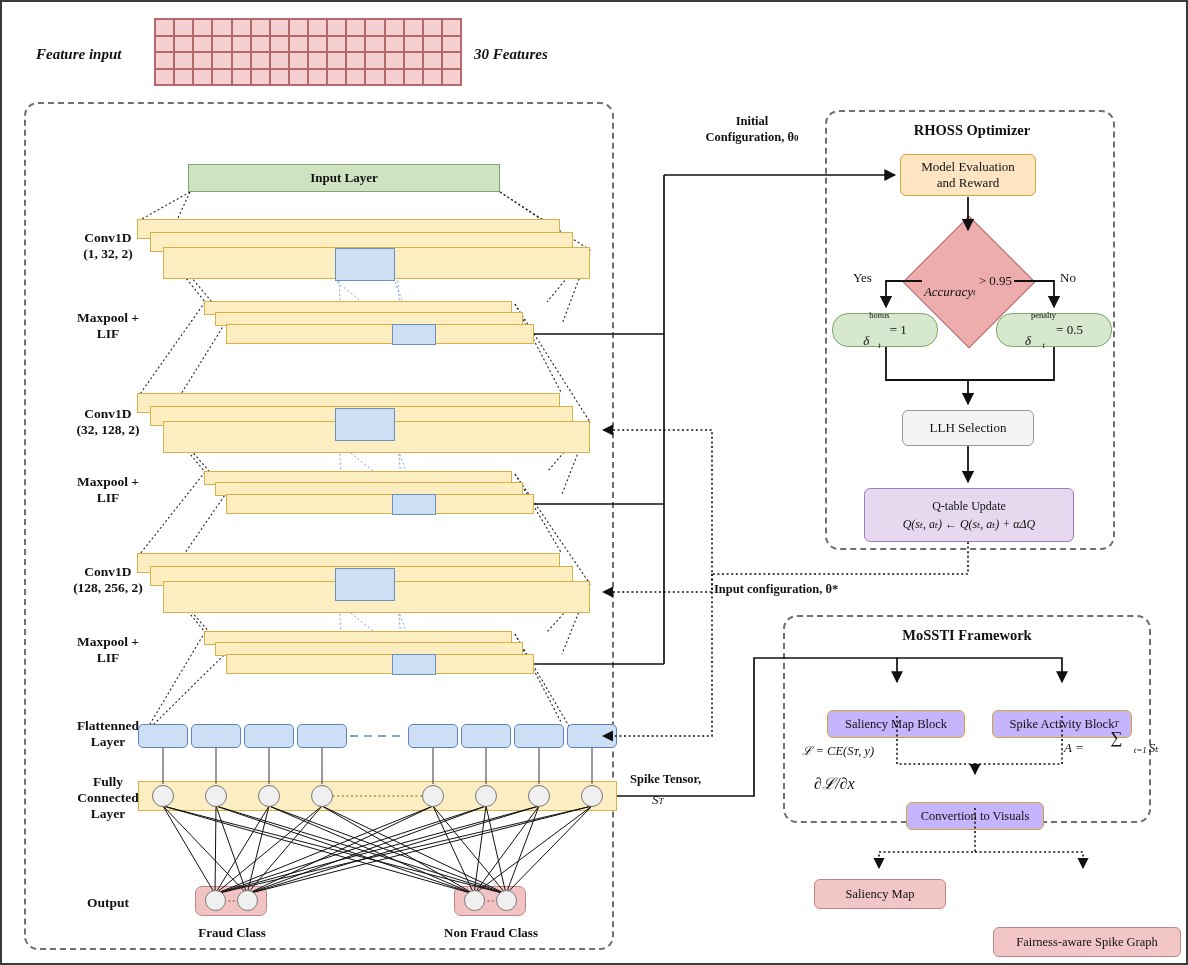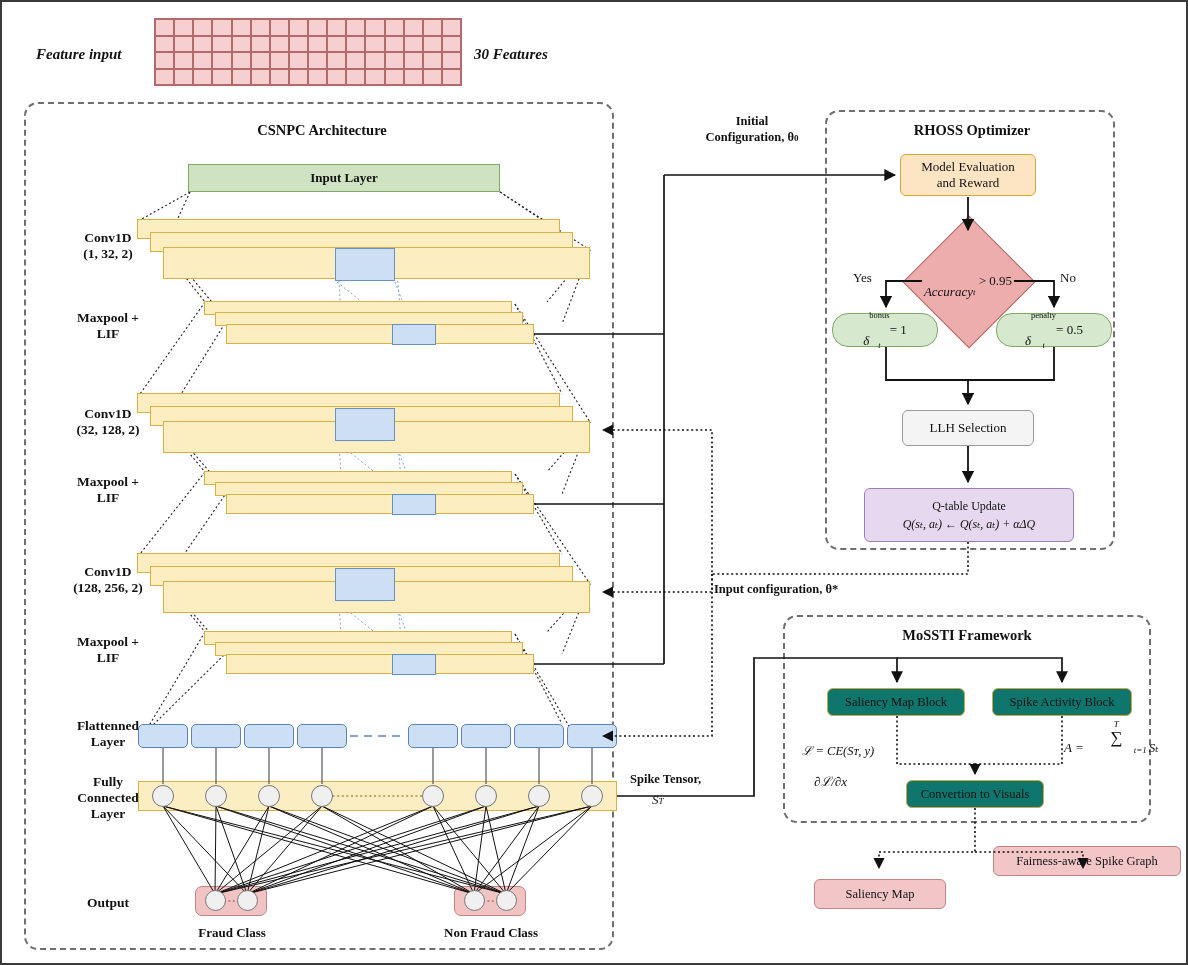--- a/index.html
+++ b/index.html
@@ -21,21 +21,21 @@
   
   .dash-panel{border:2.5px dashed #6f6f6f;border-radius:14px;background:transparent;}
 
   
   .nbox{border:1.6px solid #333;border-radius:6px;}
   .nbox.orange{background:#fde5c3;border-color:#d3a63a;}
   .nbox.green{background:#d6e8cd;border-color:#7fa86a;border-radius:16px;}
   .nbox.grey{background:#f4f4f4;border-color:#9a9a9a;}
   .nbox.purple{background:#e6d9ef;border-color:#9e7fb8;}
   .nbox.pink{background:#f2c6c6;border-color:#c08585;}
-  .nbox.lightorange{background:#0f766e;border-color:#d3a63a;}
+  .nbox.lightorange{background:#c4b5fd;border-color:#d3a63a;margin-top:22px;}
 
   .diamond-wrap{position:absolute;}
   .diamond{width:100%;height:100%;background:#eeadad;border:1.6px solid #b06a6a;
            transform:rotate(45deg);position:absolute;left:0;top:0;}
   .diamond-text{position:absolute;left:0;top:0;width:100%;height:100%;
                 display:flex;align-items:center;justify-content:center;font-size:13px;}
 
   
   .slab{background:#fdeec2;border:1.3px solid #d8b048;}
   .slab.green{background:#cfe3c3;border-color:#7fa86a;}
@@ -123,21 +123,20 @@
       <div class="fcell"></div>
       <div class="fcell"></div>
       <div class="fcell"></div>
       <div class="fcell"></div>
       <div class="fcell"></div>
     </div>
 
   <div class="abs lbl-italic" style="left:472px;top:44px;width:140px;">30 Features</div>
 
   <div class="abs dash-panel" style="left:22px;top:100px;width:590px;height:848px;"></div>
-  <div class="abs panel-title ctr" style="left:150px;top:118px;width:340px;height:20px;">CSNPC Architecture</div>
 
   <div class="abs side-label" style="left:46px;top:228px;width:120px;">
     <div>Conv1D</div>
     <div>(1, 32, 2)</div>
   </div>
   <div class="abs side-label" style="left:46px;top:308px;width:120px;">
     <div>Maxpool +</div>
     <div>LIF</div>
   </div>
   <div class="abs side-label" style="left:46px;top:404px;width:120px;">
@@ -392,36 +391,36 @@
     <div class="math" style="font-size:12px;margin-top:3px;">Q(sₜ, aₜ) ← Q(sₜ, aₜ) + αΔQ</div>
   </div>
 
   <div class="abs dash-panel" style="left:781px;top:613px;width:368px;height:208px;"></div>
   <div class="abs panel-title ctr" style="left:860px;top:623px;width:210px;height:20px;">MoSSTI Framework</div>
 
   <div class="abs nbox lightorange ctr" style="left:825px;top:686px;width:138px;height:28px;font-size:12.5px;">Saliency Map Block</div>
   <div class="abs nbox lightorange ctr" style="left:990px;top:686px;width:140px;height:28px;font-size:12.5px;">Spike Activity Block</div>
 
   <div class="abs math" style="left:800px;top:718px;font-size:12.5px;text-align:center;">ℒ = CE(Sᴛ, y)</div>
-  <div class="abs math" style="left:812px;top:748px;font-size:13px;">∂ℒ/∂x</div>
+  <div class="abs math" style="left:812px;top:748px;font-size:16px;">∂ℒ/∂x</div>
 
   <div class="abs" style="left:1062px;top:716px;font-size:12.5px;display:flex;align-items:center;">
     <span class="math">A =</span>
     <span style="display:inline-block;text-align:center;line-height:1;margin:0 2px;">
       <span style="display:block;font-size:9px;font-style:italic;">T</span>
       <span style="display:block;font-size:17px;">∑</span>
       <span style="display:block;font-size:9px;font-style:italic;padding-left:48px;">t=1</span>
     </span>
     <span class="math">Sₜ</span>
   </div>
 
   <div class="abs nbox lightorange ctr" style="left:904px;top:778px;width:138px;height:28px;font-size:12.5px;">Convertion to Visuals</div>
 
   <div class="abs nbox pink ctr" style="left:812px;top:877px;width:132px;height:30px;font-size:12.5px;">Saliency Map</div>
-  <div class="abs nbox pink ctr" style="left:991px;top:844px;width:188px;height:30px;font-size:12.5px;">Fairness-aware Spike Graph</div>
+  <div class="abs nbox pink ctr" style="left:991px;top:925px;width:188px;height:30px;font-size:12.5px;">Fairness-aware Spike Graph</div>
 
   <svg width="1188" height="965" style="z-index:7;">
     <defs>
       <marker id="ah" viewBox="0 0 10 10" refX="9" refY="5" markerWidth="7" markerHeight="7" orient="auto-start-reverse">
         <path d="M 0 0 L 10 5 L 0 10 z" fill="#111"></path>
       </marker>
       <marker id="ahd" viewBox="0 0 10 10" refX="9" refY="5" markerWidth="7" markerHeight="7" orient="auto-start-reverse">
         <path d="M 0 0 L 10 5 L 0 10 z" fill="#111"></path>
       </marker>
     </defs>

